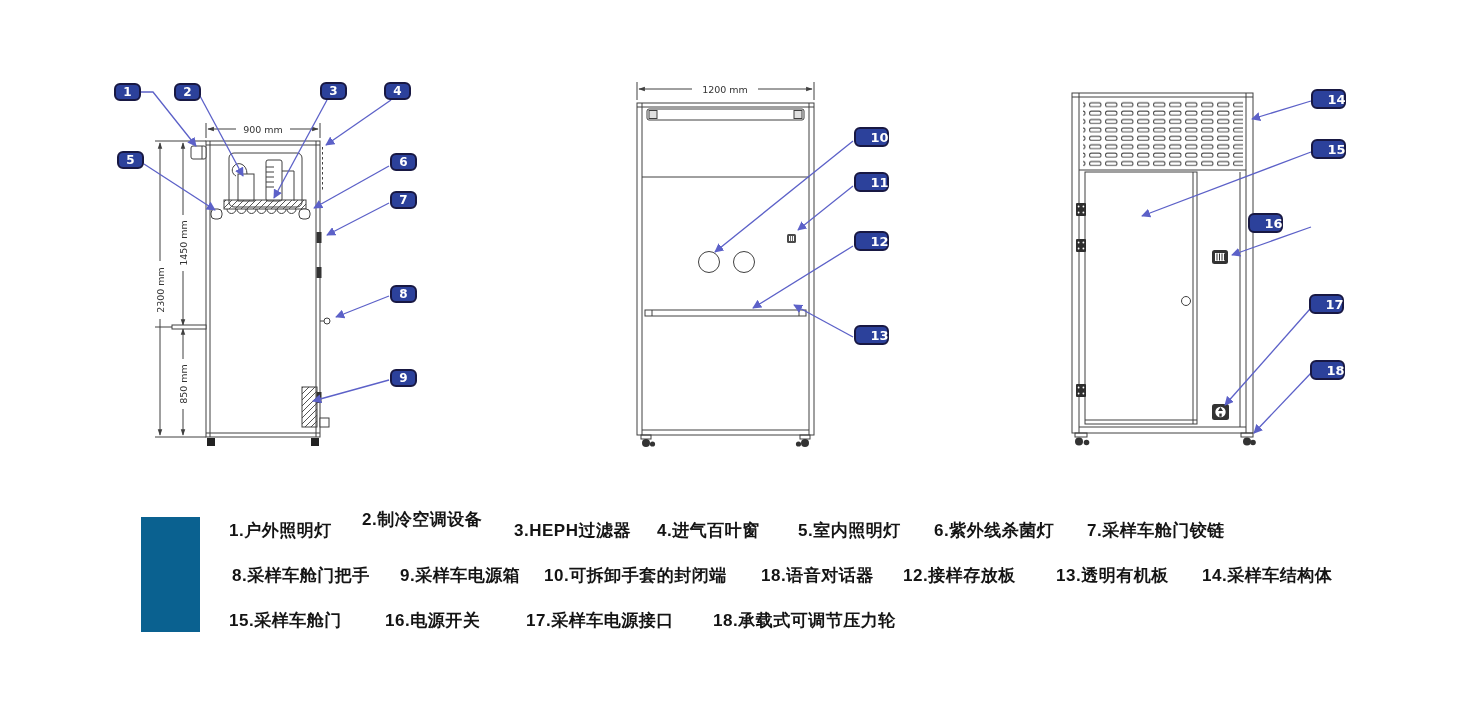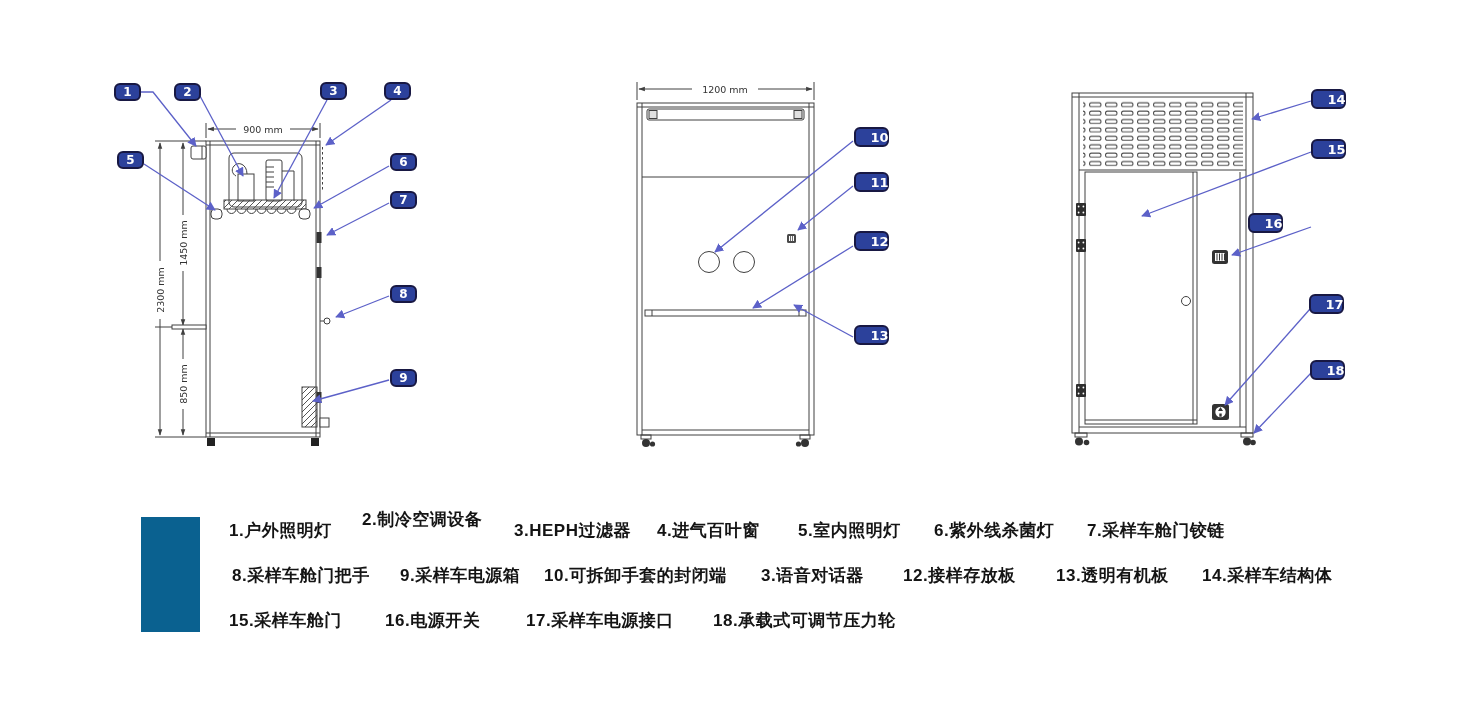--- a/index.html
+++ b/index.html
@@ -237,21 +237,21 @@
   <span class="legend-item" style="left:229px;top:521px">1.户外照明灯</span>
   <span class="legend-item" style="left:362px;top:510px">2.制冷空调设备</span>
   <span class="legend-item" style="left:514px;top:521px">3.HEPH过滤器</span>
   <span class="legend-item" style="left:657px;top:521px">4.进气百叶窗</span>
   <span class="legend-item" style="left:798px;top:521px">5.室内照明灯</span>
   <span class="legend-item" style="left:934px;top:521px">6.紫外线杀菌灯</span>
   <span class="legend-item" style="left:1087px;top:521px">7.采样车舱门铰链</span>
   <span class="legend-item" style="left:232px;top:566px">8.采样车舱门把手</span>
   <span class="legend-item" style="left:400px;top:566px">9.采样车电源箱</span>
   <span class="legend-item" style="left:544px;top:566px">10.可拆卸手套的封闭端</span>
-  <span class="legend-item" style="left:761px;top:566px">3.语音对话器</span>
+  <span class="legend-item" style="left:761px;top:566px">18.语音对话器</span>
   <span class="legend-item" style="left:903px;top:566px">12.接样存放板</span>
   <span class="legend-item" style="left:1056px;top:566px">13.透明有机板</span>
   <span class="legend-item" style="left:1202px;top:566px">14.采样车结构体</span>
   <span class="legend-item" style="left:229px;top:611px">15.采样车舱门</span>
   <span class="legend-item" style="left:385px;top:611px">16.电源开关</span>
   <span class="legend-item" style="left:526px;top:611px">17.采样车电源接口</span>
   <span class="legend-item" style="left:713px;top:611px">18.承载式可调节压力轮</span>
 
 </div>
 

